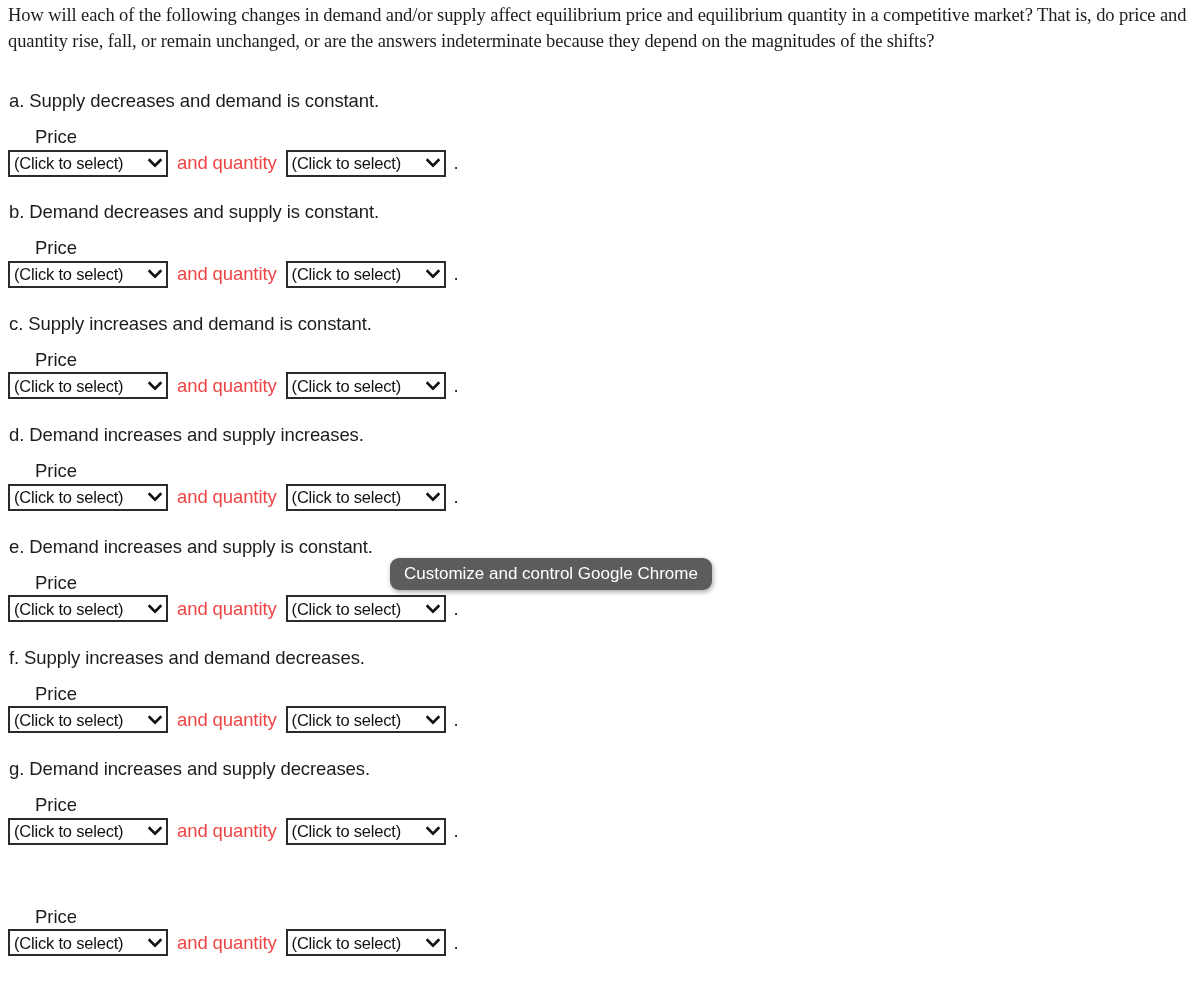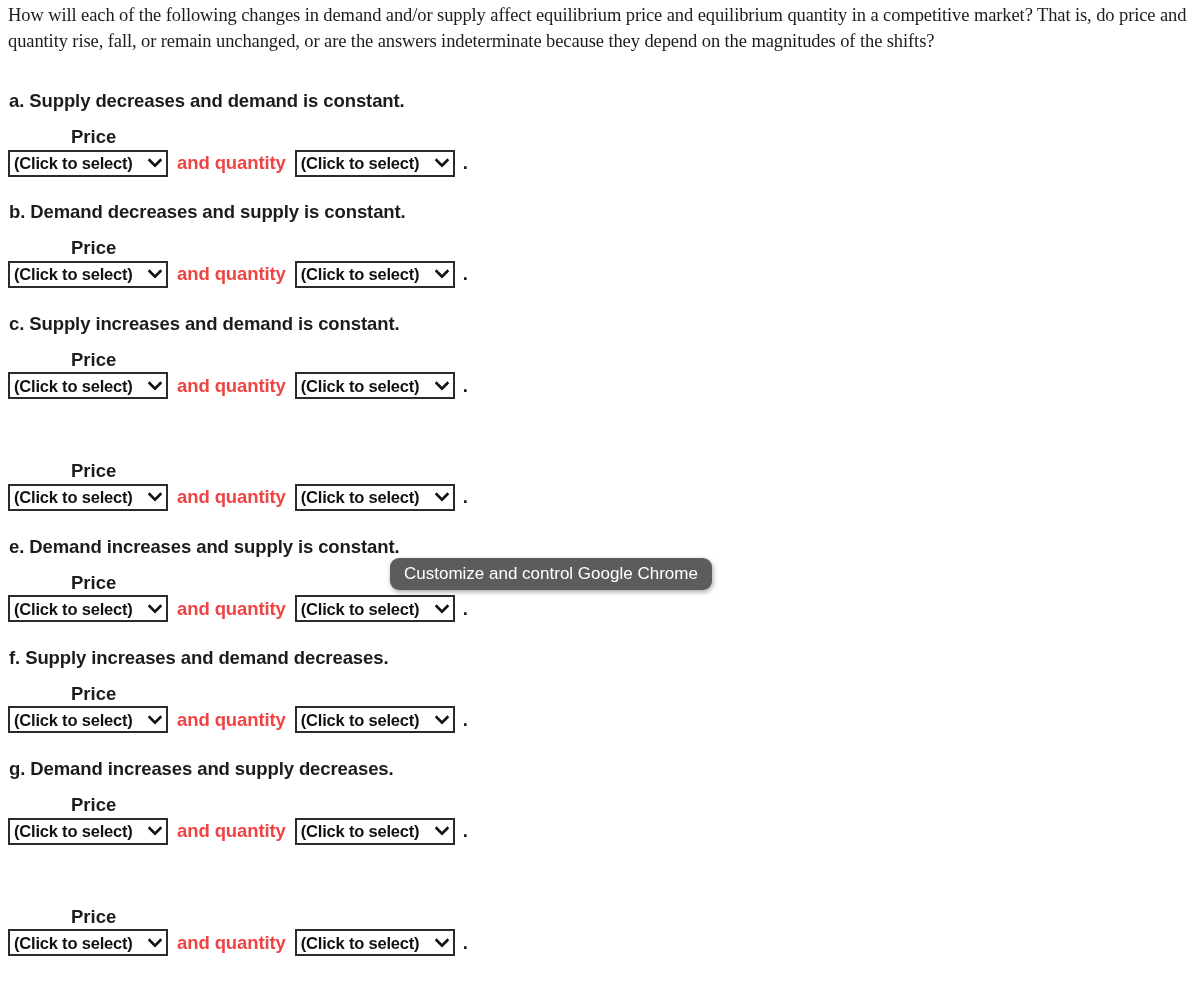--- a/index.html
+++ b/index.html
@@ -36,21 +36,20 @@
     letter-spacing: -0.1px;
     font-family: Liberation Serif, serif;
   }
 
   
   .q-list {
     position: absolute;
     left: 0;
     top: 88px;
     width: 1200px;
-    font-weight: bold;
   }
   .q-block {
     position: relative;
     height: 111.4px;
   }
   .q-prompt {
     position: absolute;
     left: 9px;
     top: 0px;
     font-size: 18.5px;
@@ -66,21 +65,20 @@
     width: 1200px;
     height: 66px;
   }
   .price-label {
     position: absolute;
     left: 35px;
     top: 0px;
     font-size: 18.5px;
     line-height: 26px;
     color: #1c1c1c;
-    margin-left: 36px;
   }
   .controls {
     position: absolute;
     left: 8px;
     top: 25px;
     display: flex;
     align-items: center;
     height: 28px;
   }
 
@@ -229,20 +227,21 @@
                 <svg width="14" height="14" viewBox="0 0 14 14" aria-hidden="true">
                   <path d="M1.6 4.2 L7 9.6 L12.4 4.2" fill="none" stroke="#111111" stroke-width="2.6" stroke-linecap="square" stroke-linejoin="miter"></path>
                 </svg>
               </span>
             </div>
             <span class="end-period">.</span>
           </div>
         </div>
       </div>
       <div class="q-block">
+        <div class="q-prompt">d. Demand increases and supply increases.</div>
         <div class="answer-row">
           <div class="price-label">Price</div>
           <div class="controls">
             <div class="select-box">
               <span class="sel-text">(Click to select)</span>
               <span class="chev">
                 <svg width="14" height="14" viewBox="0 0 14 14" aria-hidden="true">
                   <path d="M1.6 4.2 L7 9.6 L12.4 4.2" fill="none" stroke="#111111" stroke-width="2.6" stroke-linecap="square" stroke-linejoin="miter"></path>
                 </svg>
               </span>

